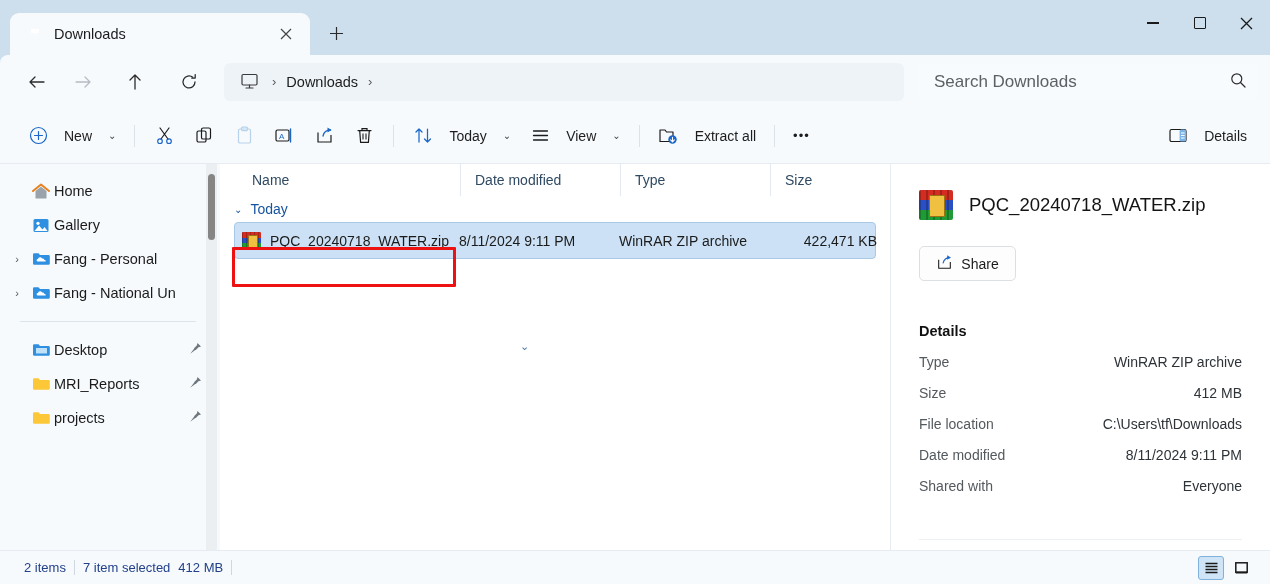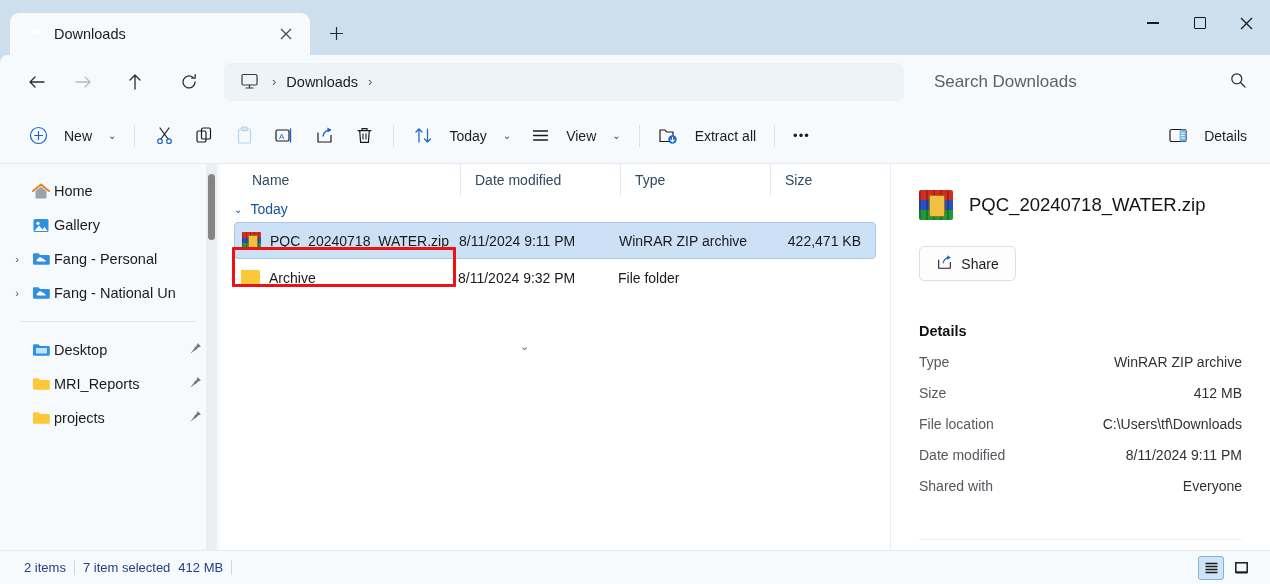--- a/index.html
+++ b/index.html
@@ -192,21 +192,21 @@
   .row {
     height: 37px; display: flex; align-items: center;
     margin: 0 14px 0 14px;
     border-radius: 4px; font-size: 14px; color: #1b1b1b;
   }
   .row.selected { background: #cce1f5; border: 1px solid #a9c8e4; }
   .cell { display: flex; align-items: center; overflow: hidden; white-space: nowrap; }
   .cell.f-name { width: 224px; flex: 0 0 224px; gap: 9px; padding-left: 7px; }
   .cell.f-date { width: 160px; flex: 0 0 160px; }
   .cell.f-type { width: 150px; flex: 0 0 150px; }
-  .cell.f-size { width: 120px; flex: 0 0 120px; justify-content: flex-end; padding-right: 28px; }
+  .cell.f-size { width: 120px; flex: 0 0 120px; justify-content: flex-end; padding-right: 12px; }
   .rar-ico {
     width: 19px; height: 17px; flex: 0 0 19px; position: relative;
     border-radius: 1px; overflow: hidden;
     background:
       linear-gradient(to bottom,
         #d42c21 0%, #d42c21 33%,
         #2a4fc4 33%, #2a4fc4 66%,
         #1f9b35 66%, #1f9b35 100%);
   }
   .rar-ico::before {
@@ -617,29 +617,20 @@
         <div class="row selected">
           <span class="cell f-name">
             <span class="rar-ico"></span>
             <span>PQC_20240718_WATER.zip</span>
           </span>
           <span class="cell f-date">8/11/2024 9:11 PM</span>
           <span class="cell f-type">WinRAR ZIP archive</span>
           <span class="cell f-size">422,471 KB</span>
         </div>
 
-        <div class="row">
-          <span class="cell f-name">
-            <span class="folder-ico"></span>
-            <span>Archive</span>
-          </span>
-          <span class="cell f-date">8/11/2024 9:32 PM</span>
-          <span class="cell f-type">File folder</span>
-          <span class="cell f-size"></span>
-        </div>
       </div>
 
       <div class="details">
         <div class="det-title">
           <span class="det-rar"></span>
           <span class="det-name">PQC_20240718_WATER.zip</span>
         </div>
 
         <div class="share-btn">
           <span>

